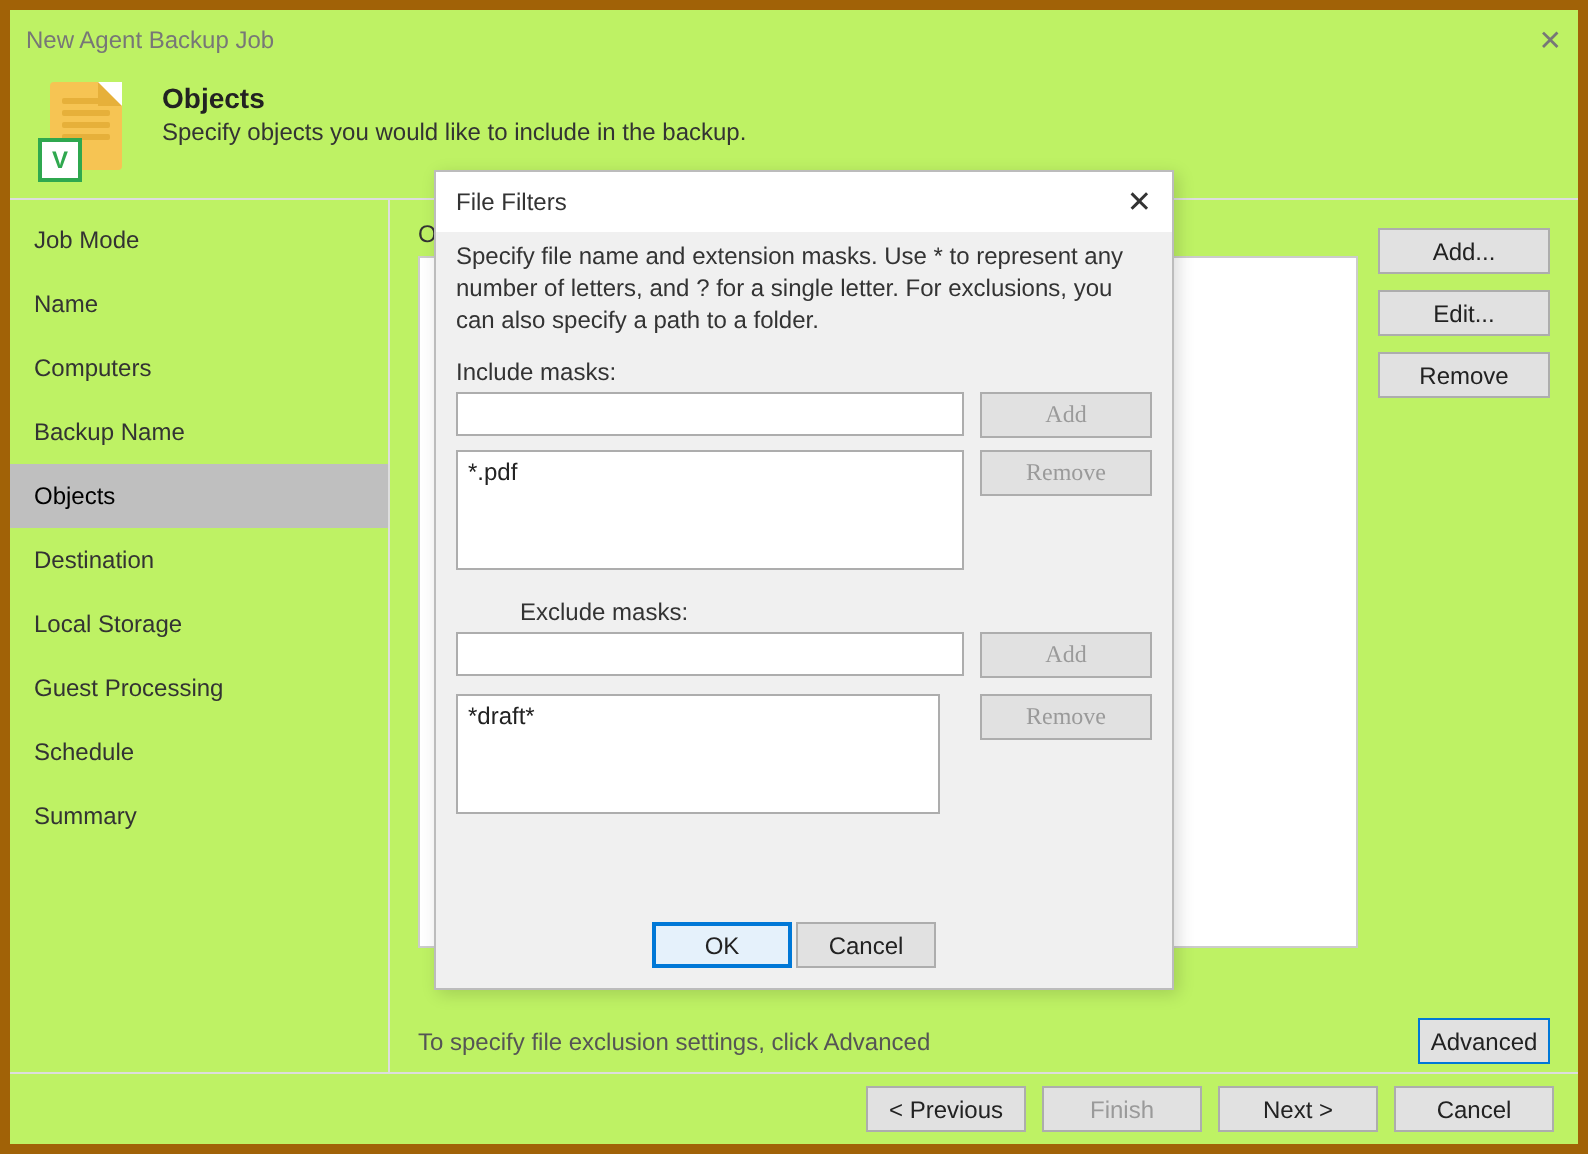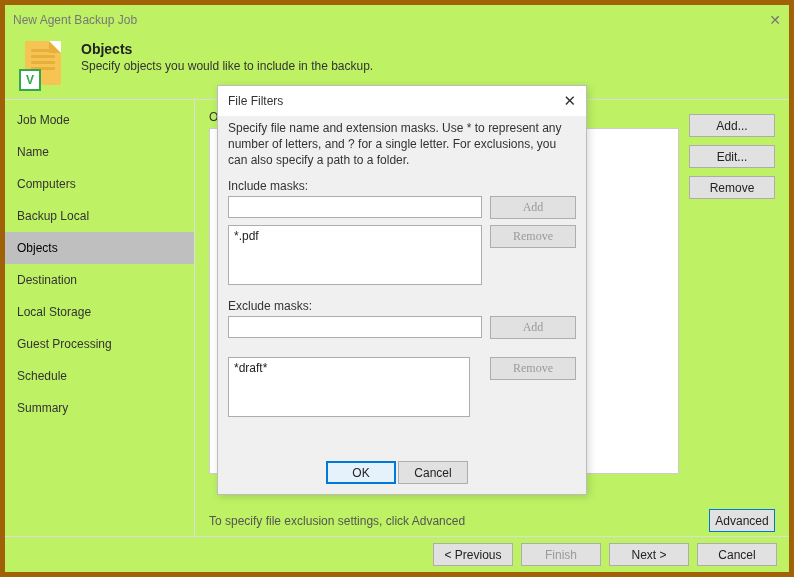--- a/index.html
+++ b/index.html
@@ -126,21 +126,21 @@
       <h2>Objects</h2>
       <p>Specify objects you would like to include in the backup.</p>
     </div>
   </div>
 
   <div class="body">
     <div class="sidebar" id="sidebar">
         <div class="step">Job Mode</div>
         <div class="step">Name</div>
         <div class="step">Computers</div>
-        <div class="step">Backup Local</div>
+        <div class="step">Backup Name</div>
         <div class="step selected">Objects</div>
         <div class="step">Destination</div>
         <div class="step">Local Storage</div>
         <div class="step">Guest Processing</div>
         <div class="step">Schedule</div>
         <div class="step">Summary</div>
       </div>
 
     <div class="main">
       <div class="obj-label">O</div>
@@ -177,26 +177,26 @@
         <input class="txt" value="" style="">
         <div class="btn side-btn disabled">Add</div>
       </div>
       <div class="mask-row" style="margin-top:6px;">
         <div class="listarea" id="include-list">
             <div>*.pdf</div>
           </div>
         <div class="btn side-btn disabled" style="height:23px;">Remove</div>
       </div>
 
-      <div class="section-label" style="margin-top:14px;">Exclude masks:</div>
+      <div class="section-label" style="margin-top:14px;margin-left:32px;">Exclude masks:</div>
       <div class="row">
         <input class="txt" value="" style="">
         <div class="btn side-btn disabled">Add</div>
       </div>
-      <div class="mask-row" style="margin-top:18px;gap:20px;">
+      <div class="mask-row" style="margin-top:8px;gap:20px;">
         <div class="listarea" id="exclude-list">
             <div>*draft*</div>
           </div>
         <div class="btn side-btn disabled" style="height:23px;">Remove</div>
       </div>
     </div>
     <div class="modal-footer">
       <div class="btn default">OK</div>
       <div class="btn">Cancel</div>
     </div>

